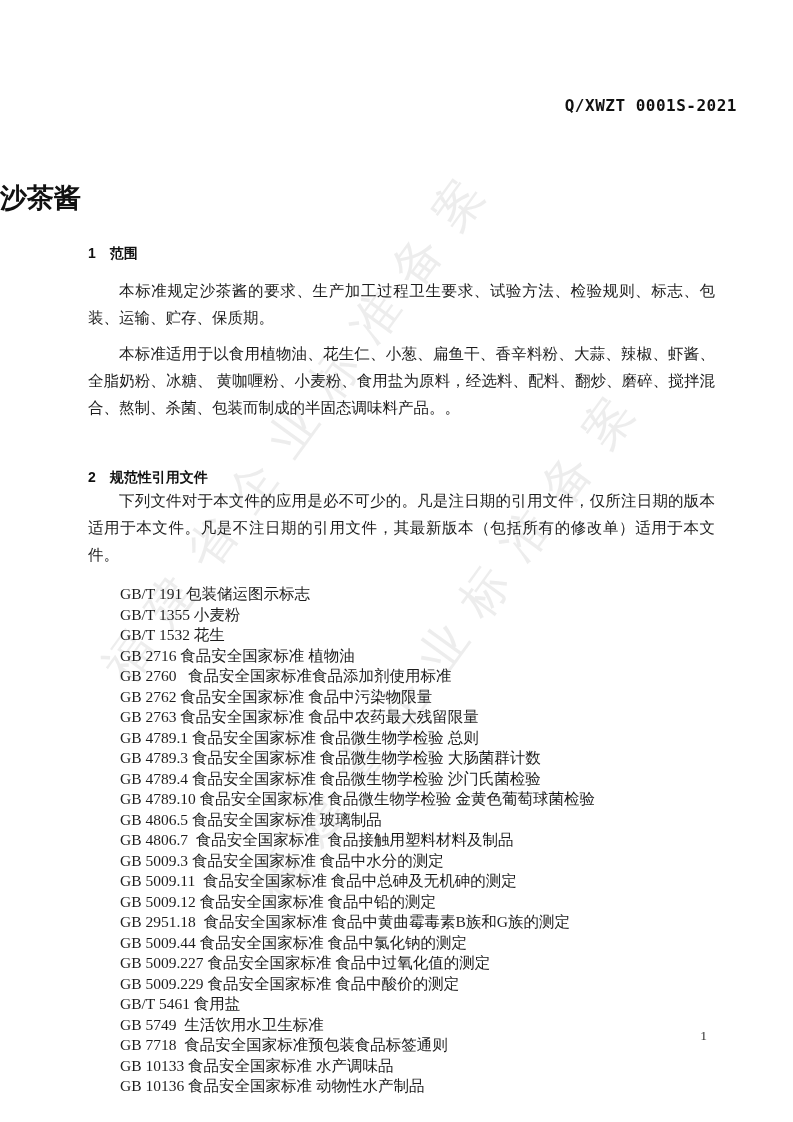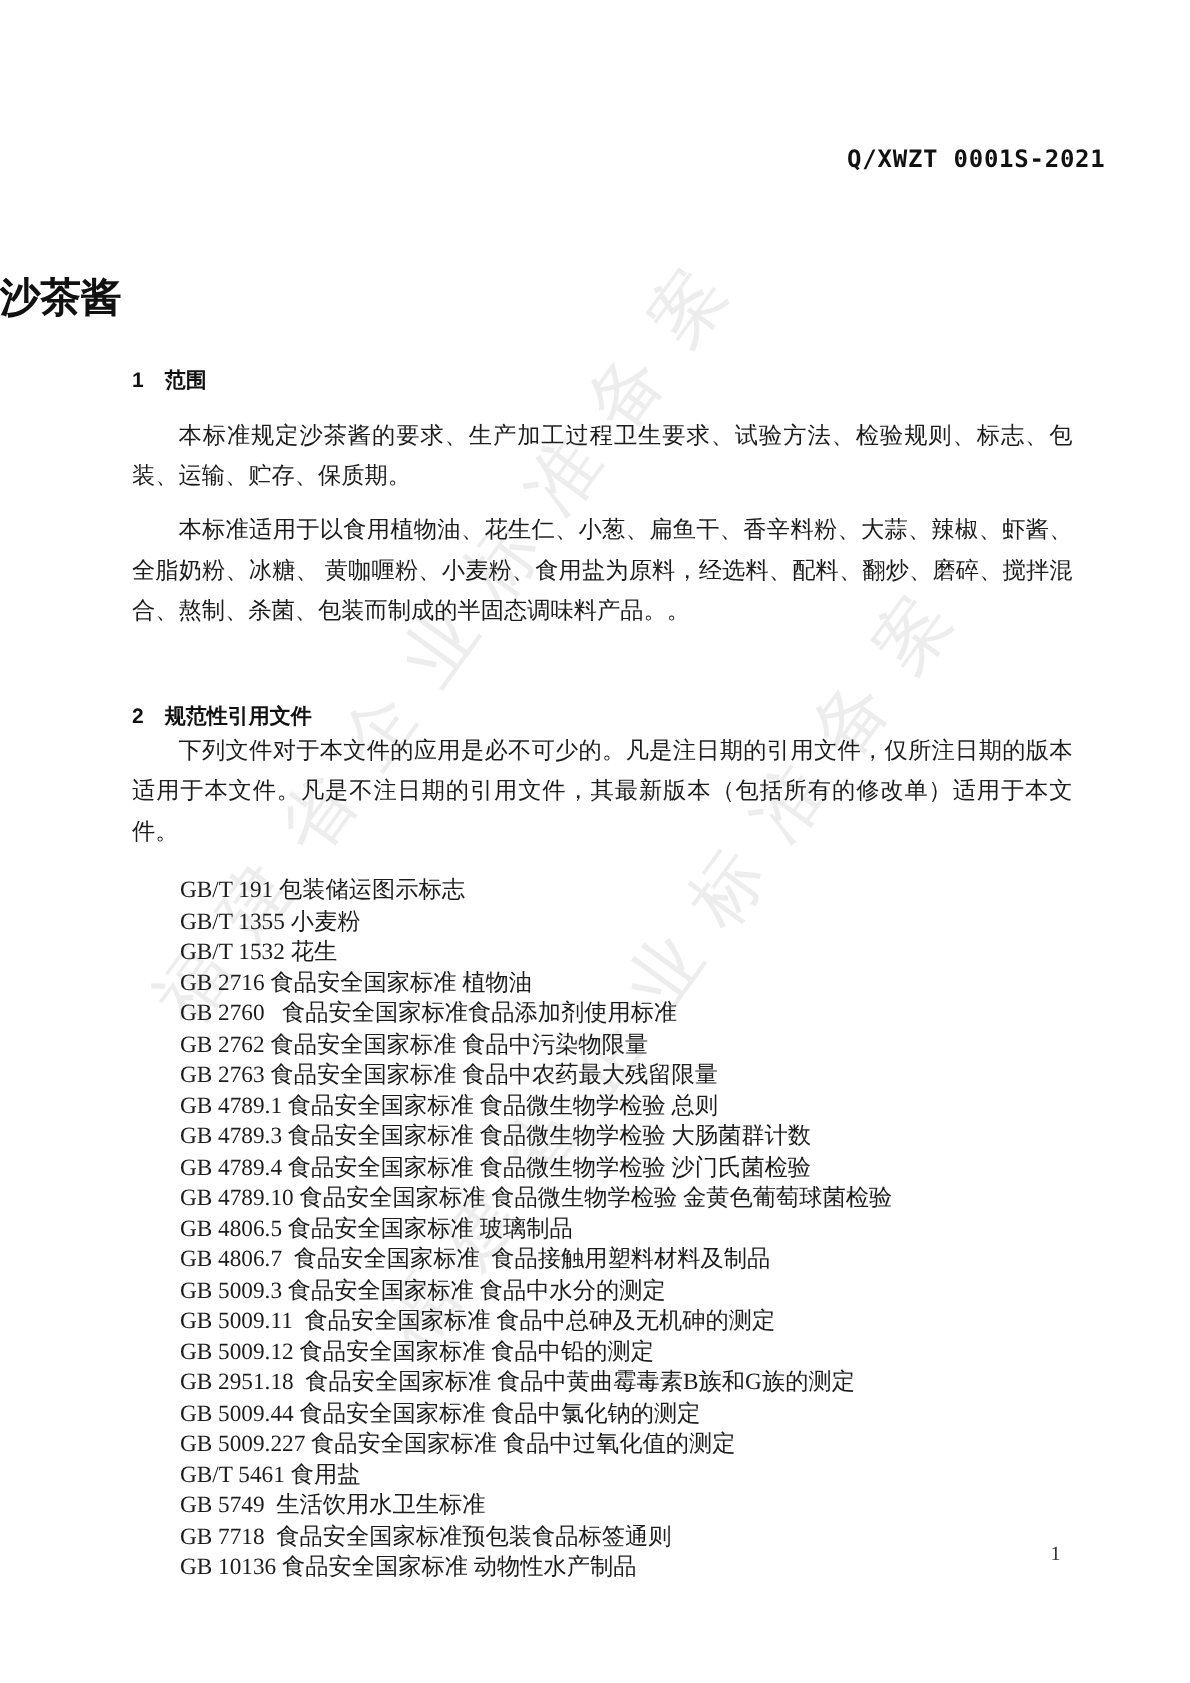--- a/index.html
+++ b/index.html
@@ -149,23 +149,25 @@
         <div class="ref-item">GB 4789.4 食品安全国家标准 食品微生物学检验 沙门氏菌检验</div>
         <div class="ref-item">GB 4789.10 食品安全国家标准 食品微生物学检验 金黄色葡萄球菌检验</div>
         <div class="ref-item">GB 4806.5 食品安全国家标准 玻璃制品</div>
         <div class="ref-item">GB 4806.7  食品安全国家标准  食品接触用塑料材料及制品</div>
         <div class="ref-item">GB 5009.3 食品安全国家标准 食品中水分的测定</div>
         <div class="ref-item">GB 5009.11  食品安全国家标准 食品中总砷及无机砷的测定</div>
         <div class="ref-item">GB 5009.12 食品安全国家标准 食品中铅的测定</div>
         <div class="ref-item">GB 2951.18  食品安全国家标准 食品中黄曲霉毒素B族和G族的测定</div>
         <div class="ref-item">GB 5009.44 食品安全国家标准 食品中氯化钠的测定</div>
         <div class="ref-item">GB 5009.227 食品安全国家标准 食品中过氧化值的测定</div>
+        <div class="ref-item">GB 5009.229 食品安全国家标准 食品中酸价的测定</div>
         <div class="ref-item">GB/T 5461 食用盐</div>
         <div class="ref-item">GB 5749  生活饮用水卫生标准</div>
         <div class="ref-item">GB 7718  食品安全国家标准预包装食品标签通则</div>
+        <div class="ref-item">GB 10133 食品安全国家标准 水产调味品</div>
         <div class="ref-item">GB 10136 食品安全国家标准 动物性水产制品</div>
       </div>
 
   </div>
 
   <div class="page-number">1</div>
 
 </div>
 
 </body></html>

